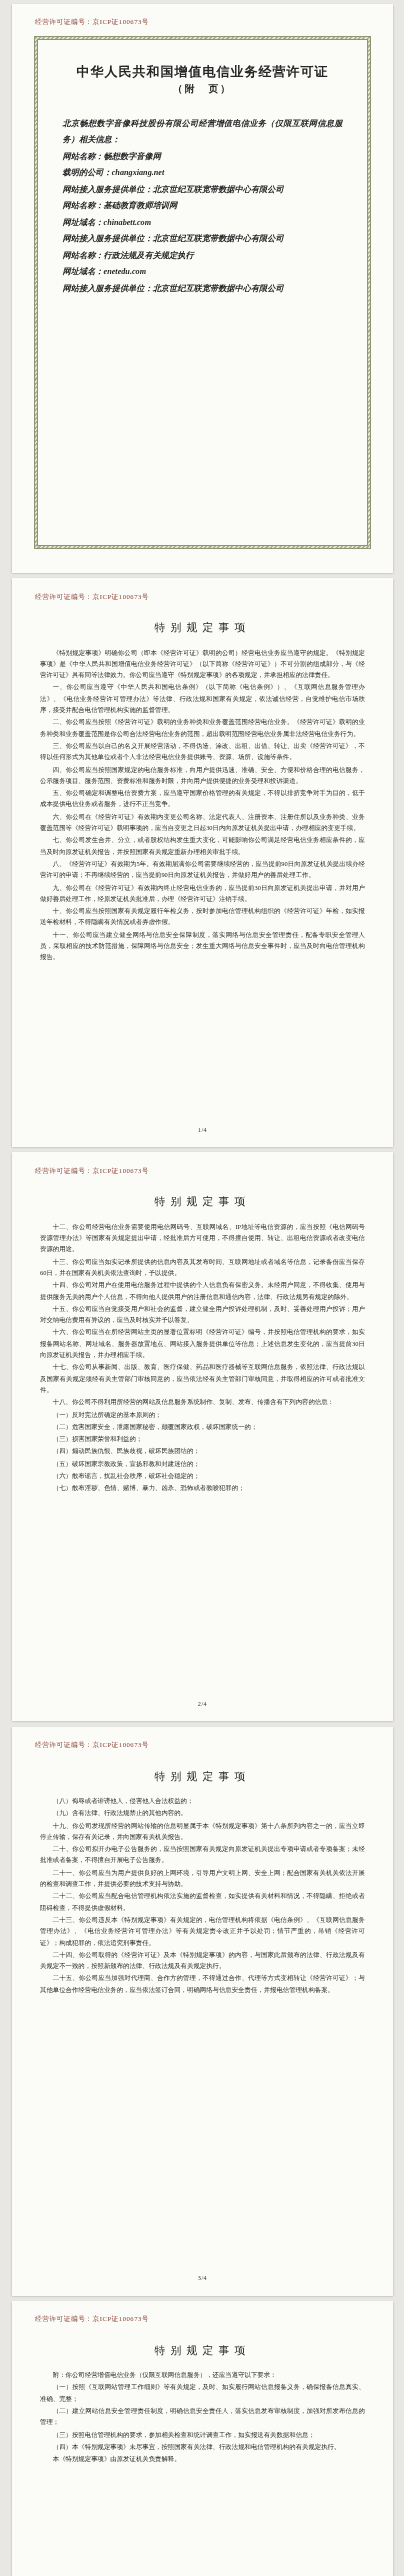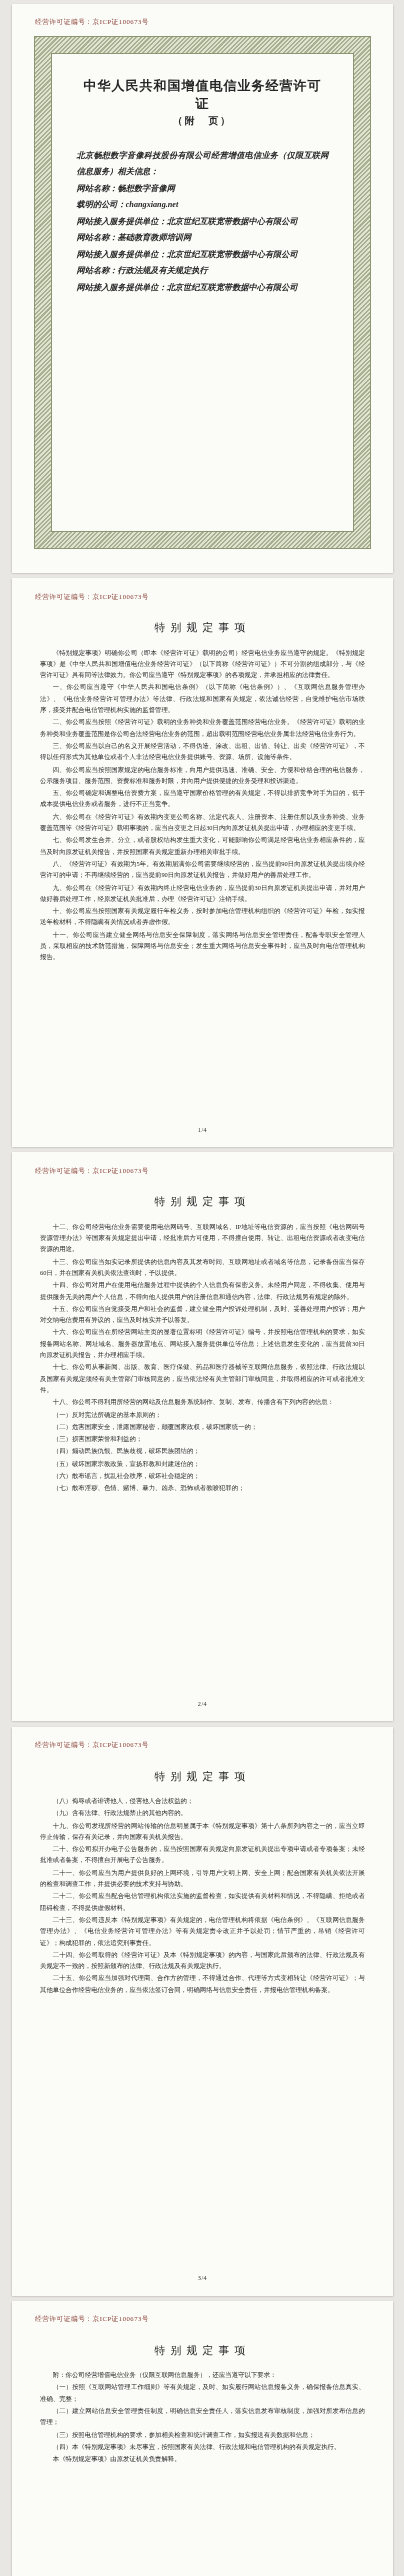--- a/index.html
+++ b/index.html
@@ -40,21 +40,21 @@
     letter-spacing:0.5px;
     color:var(--header-red);
     white-space:nowrap;
   }
   
   .frame{
     position:absolute;
     top:32px;left:21.6px;right:21.6px;bottom:24px;
     border:0.5px solid var(--olive-dark);
     background:repeating-linear-gradient(135deg,var(--olive) 0 1.5px,var(--olive-light) 1.5px 3.1px);
-    padding:16px;
+    padding:2px;
   }
   .frame-inner{
     height:100%;
     background:var(--paper);
     border:0.5px solid var(--olive-dark);
     padding:23px 25px 12.4px;
   }
   .cover-title{
     margin:0;
     text-align:center;
@@ -120,22 +120,24 @@
     <div class="frame">
       <div class="frame-inner">
         <h1 class="cover-title">中华人民共和国增值电信业务经营许可证</h1>
         <div class="cover-sub">（附　页）</div>
         <div class="cover-body">
             <p class="cover-line">北京畅想数字音像科技股份有限公司经营增值电信业务（仅限互联网信息服务）相关信息：</p>
             <p class="cover-line">网站名称：畅想数字音像网</p>
             <p class="cover-line">载明的公司：changxiang.net</p>
             <p class="cover-line">网站接入服务提供单位：北京世纪互联宽带数据中心有限公司</p>
             <p class="cover-line">网站名称：基础教育教师培训网</p>
+            <p class="cover-line">网址域名：chinabett.com</p>
             <p class="cover-line">网站接入服务提供单位：北京世纪互联宽带数据中心有限公司</p>
             <p class="cover-line">网站名称：行政法规及有关规定执行</p>
+            <p class="cover-line">网址域名：enetedu.com</p>
             <p class="cover-line">网站接入服务提供单位：北京世纪互联宽带数据中心有限公司</p>
           </div>
       </div>
     </div>
   </div>
 
   <div class="paper">
     <div class="lic-no">
       <span>经营许可证编号：</span><span>京ICP证100673号</span>
     </div>

